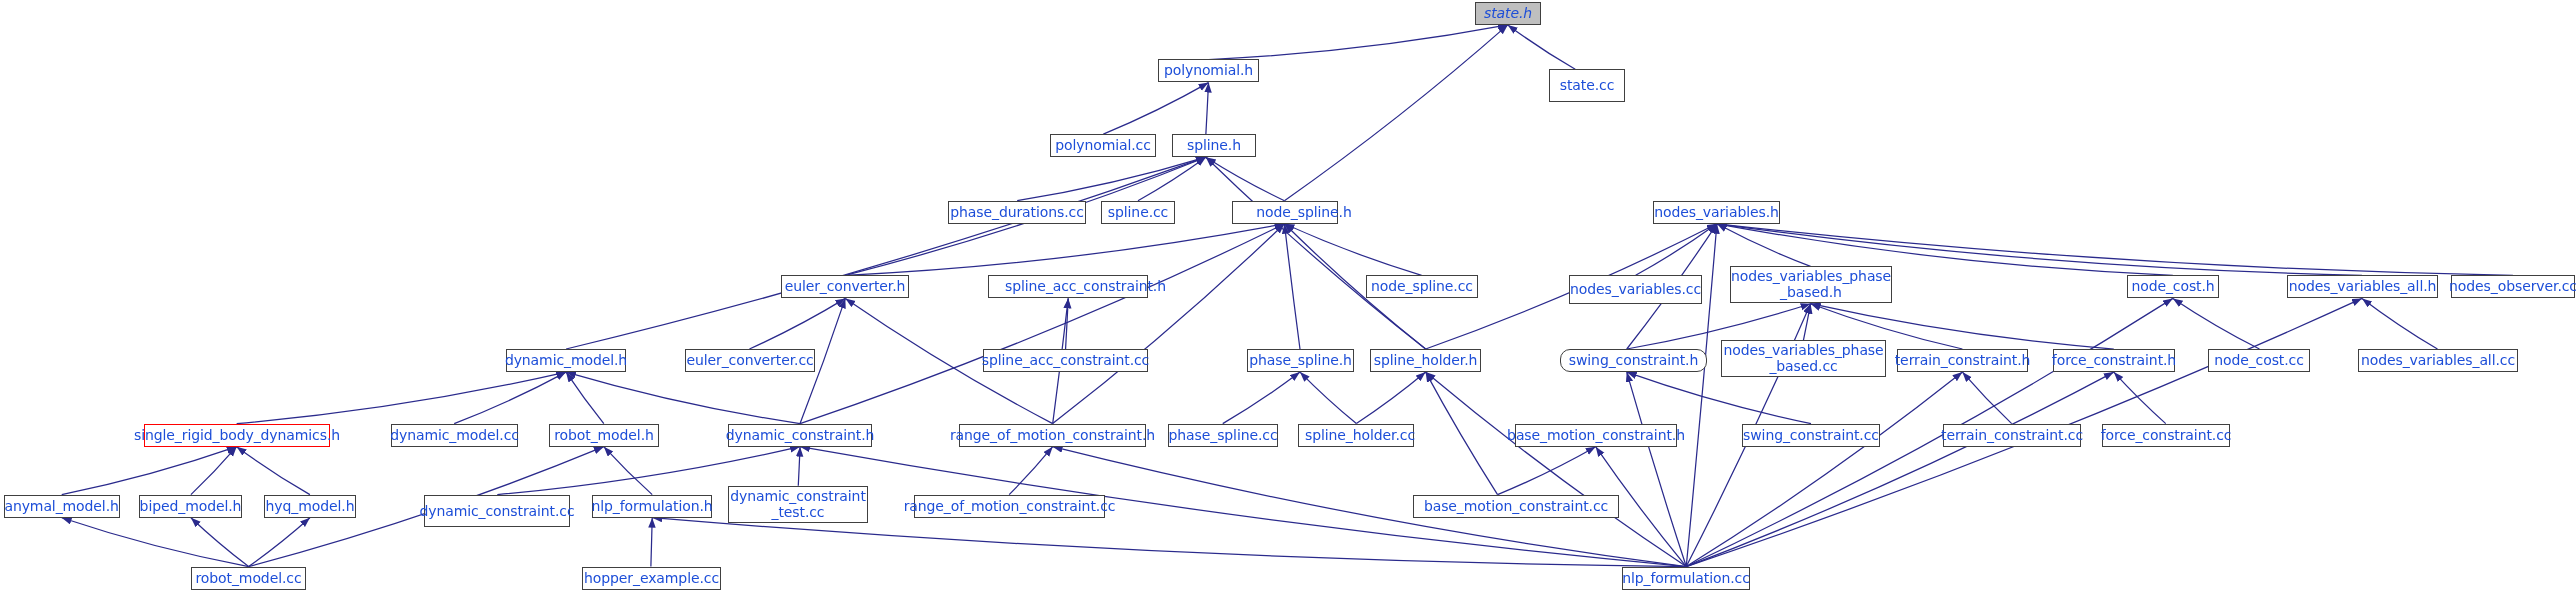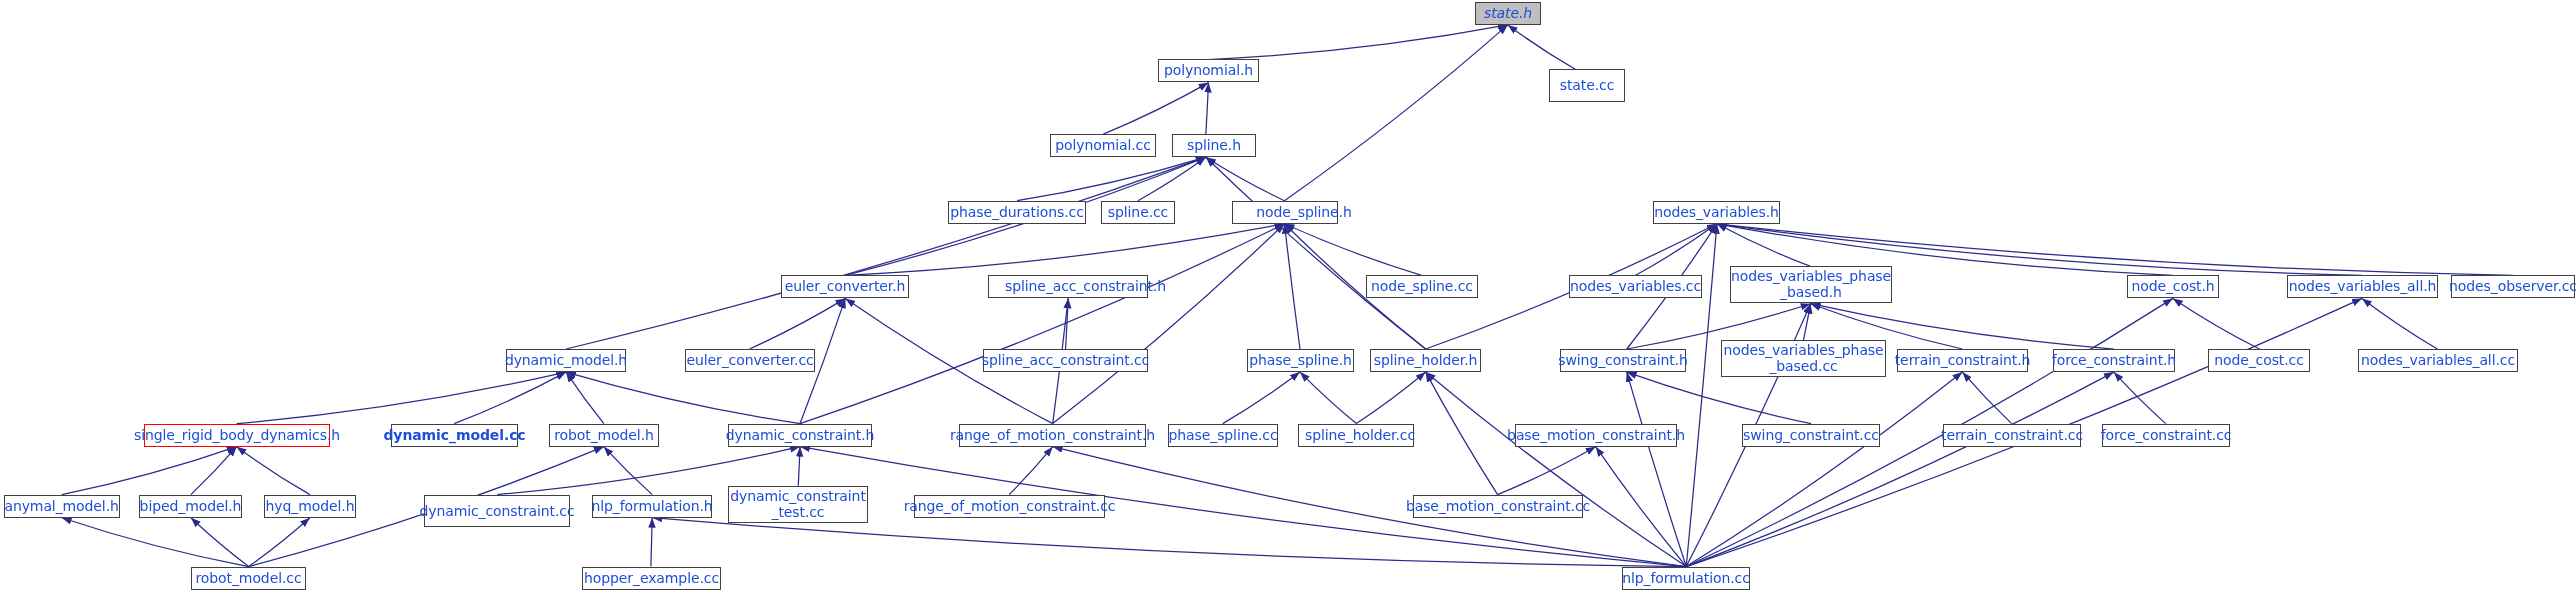--- a/index.html
+++ b/index.html
@@ -128,55 +128,55 @@
     <div class="node plain" style="left: 1158px; top: 59px; width: 101px; height: 23px;">polynomial.h</div>
     <div class="node plain" style="left: 1050px; top: 134px; width: 106px; height: 23px;">polynomial.cc</div>
     <div class="node plain" style="left: 1172px; top: 134px; width: 84px; height: 23px;">spline.h</div>
     <div class="node plain" style="left: 948px; top: 201px; width: 138px; height: 23px;">phase_durations.cc</div>
     <div class="node plain" style="left: 1101px; top: 201px; width: 74px; height: 23px;">spline.cc</div>
     <div class="node plain" style="left: 1232px; top: 201px; width: 106px; height: 23px; padding-left: 38px;">node_spline.h</div>
     <div class="node plain" style="left: 1653px; top: 201px; width: 127px; height: 23px;">nodes_variables.h</div>
     <div class="node plain" style="left: 781px; top: 275px; width: 128px; height: 23px;">euler_converter.h</div>
     <div class="node plain" style="left: 988px; top: 275px; width: 160px; height: 23px; padding-left: 35px;">spline_acc_constraint.h</div>
     <div class="node plain" style="left: 1366px; top: 275px; width: 112px; height: 23px;">node_spline.cc</div>
-    <div class="node plain" style="left: 1569px; top: 275px; width: 133px; height: 23px;">nodes_variables.cc</div>
+    <div class="node plain" style="left: 1569px; top: 275px; width: 133px; height: 29px;">nodes_variables.cc</div>
     <div class="node plain two-line" style="left: 1730px; top: 266px; width: 162px; height: 37px;">nodes_variables_phase
 _based.h</div>
     <div class="node plain" style="left: 2127px; top: 275px; width: 92px; height: 23px;">node_cost.h</div>
     <div class="node plain" style="left: 2287px; top: 275px; width: 151px; height: 23px;">nodes_variables_all.h</div>
     <div class="node plain" style="left: 2451px; top: 275px; width: 124px; height: 23px;">nodes_observer.cc</div>
     <div class="node plain" style="left: 506px; top: 349px; width: 120px; height: 23px;">dynamic_model.h</div>
     <div class="node plain" style="left: 685px; top: 349px; width: 130px; height: 23px;">euler_converter.cc</div>
     <div class="node plain" style="left: 983px; top: 349px; width: 165px; height: 23px;">spline_acc_constraint.cc</div>
     <div class="node plain" style="left: 1247px; top: 349px; width: 107px; height: 23px;">phase_spline.h</div>
     <div class="node plain" style="left: 1370px; top: 349px; width: 111px; height: 23px;">spline_holder.h</div>
-    <div class="node plain" style="left: 1560px; top: 349px; width: 126px; height: 23px;">swing_constraint.h</div>
+    <div class="node plain" style="left: 1560px; top: 349px; width: 147px; height: 23px; border-radius: 10px;">swing_constraint.h</div>
     <div class="node thick two-line" style="left: 1721px; top: 340px; width: 165px; height: 37px;">nodes_variables_phase
 _based.cc</div>
     <div class="node thick" style="left: 1897px; top: 349px; width: 131px; height: 23px;">terrain_constraint.h</div>
     <div class="node thick" style="left: 2053px; top: 349px; width: 122px; height: 23px;">force_constraint.h</div>
     <div class="node plain" style="left: 2208px; top: 349px; width: 102px; height: 23px;">node_cost.cc</div>
     <div class="node thick" style="left: 2358px; top: 349px; width: 160px; height: 23px;">nodes_variables_all.cc</div>
     <div class="node highlight" style="left: 144px; top: 424px; width: 186px; height: 23px;">single_rigid_body_dynamics.h</div>
-    <div class="node plain" style="left: 391px; top: 424px; width: 127px; height: 23px; font-weight: bold;">dynamic_model.cc</div>
+    <div class="node plain" style="left: 391px; top: 424px; width: 127px; height: 23px;">dynamic_model.cc</div>
     <div class="node plain" style="left: 549px; top: 424px; width: 110px; height: 23px;">robot_model.h</div>
     <div class="node thick" style="left: 728px; top: 424px; width: 144px; height: 23px;">dynamic_constraint.h</div>
     <div class="node thick" style="left: 959px; top: 424px; width: 187px; height: 23px;">range_of_motion_constraint.h</div>
     <div class="node plain" style="left: 1168px; top: 424px; width: 110px; height: 23px;">phase_spline.cc</div>
     <div class="node plain" style="left: 1298px; top: 424px; width: 116px; height: 23px; padding-left: 8px;">spline_holder.cc</div>
     <div class="node thick" style="left: 1515px; top: 424px; width: 162px; height: 23px;">base_motion_constraint.h</div>
     <div class="node thick" style="left: 1742px; top: 424px; width: 138px; height: 23px;">swing_constraint.cc</div>
     <div class="node thick" style="left: 1943px; top: 424px; width: 138px; height: 23px;">terrain_constraint.cc</div>
     <div class="node thick" style="left: 2102px; top: 424px; width: 128px; height: 23px;">force_constraint.cc</div>
     <div class="node thick" style="left: 3.6px; top: 495px; width: 116px; height: 23px;">anymal_model.h</div>
     <div class="node thick" style="left: 139px; top: 495px; width: 103px; height: 23px;">biped_model.h</div>
     <div class="node thick" style="left: 264px; top: 495px; width: 92px; height: 23px;">hyq_model.h</div>
     <div class="node plain" style="left: 424px; top: 495px; width: 146px; height: 32px;">dynamic_constraint.cc</div>
     <div class="node plain" style="left: 592px; top: 495px; width: 120px; height: 23px;">nlp_formulation.h</div>
     <div class="node plain two-line" style="left: 728px; top: 486px; width: 140px; height: 37px;">dynamic_constraint
 _test.cc</div>
     <div class="node plain" style="left: 914px; top: 495px; width: 191px; height: 23px;">range_of_motion_constraint.cc</div>
-    <div class="node plain" style="left: 1413px; top: 495px; width: 170px; height: 23px;">base_motion_constraint.cc</div>
+    <div class="node plain" style="left: 1413px; top: 495px; width: 206px; height: 23px;">base_motion_constraint.cc</div>
     <div class="node plain" style="left: 191px; top: 567px; width: 115px; height: 23px;">robot_model.cc</div>
     <div class="node plain" style="left: 582px; top: 567px; width: 139px; height: 23px;">hopper_example.cc</div>
     <div class="node plain" style="left: 1622px; top: 567px; width: 128px; height: 23px;">nlp_formulation.cc</div>
   </div>
 
 
 </body></html>

